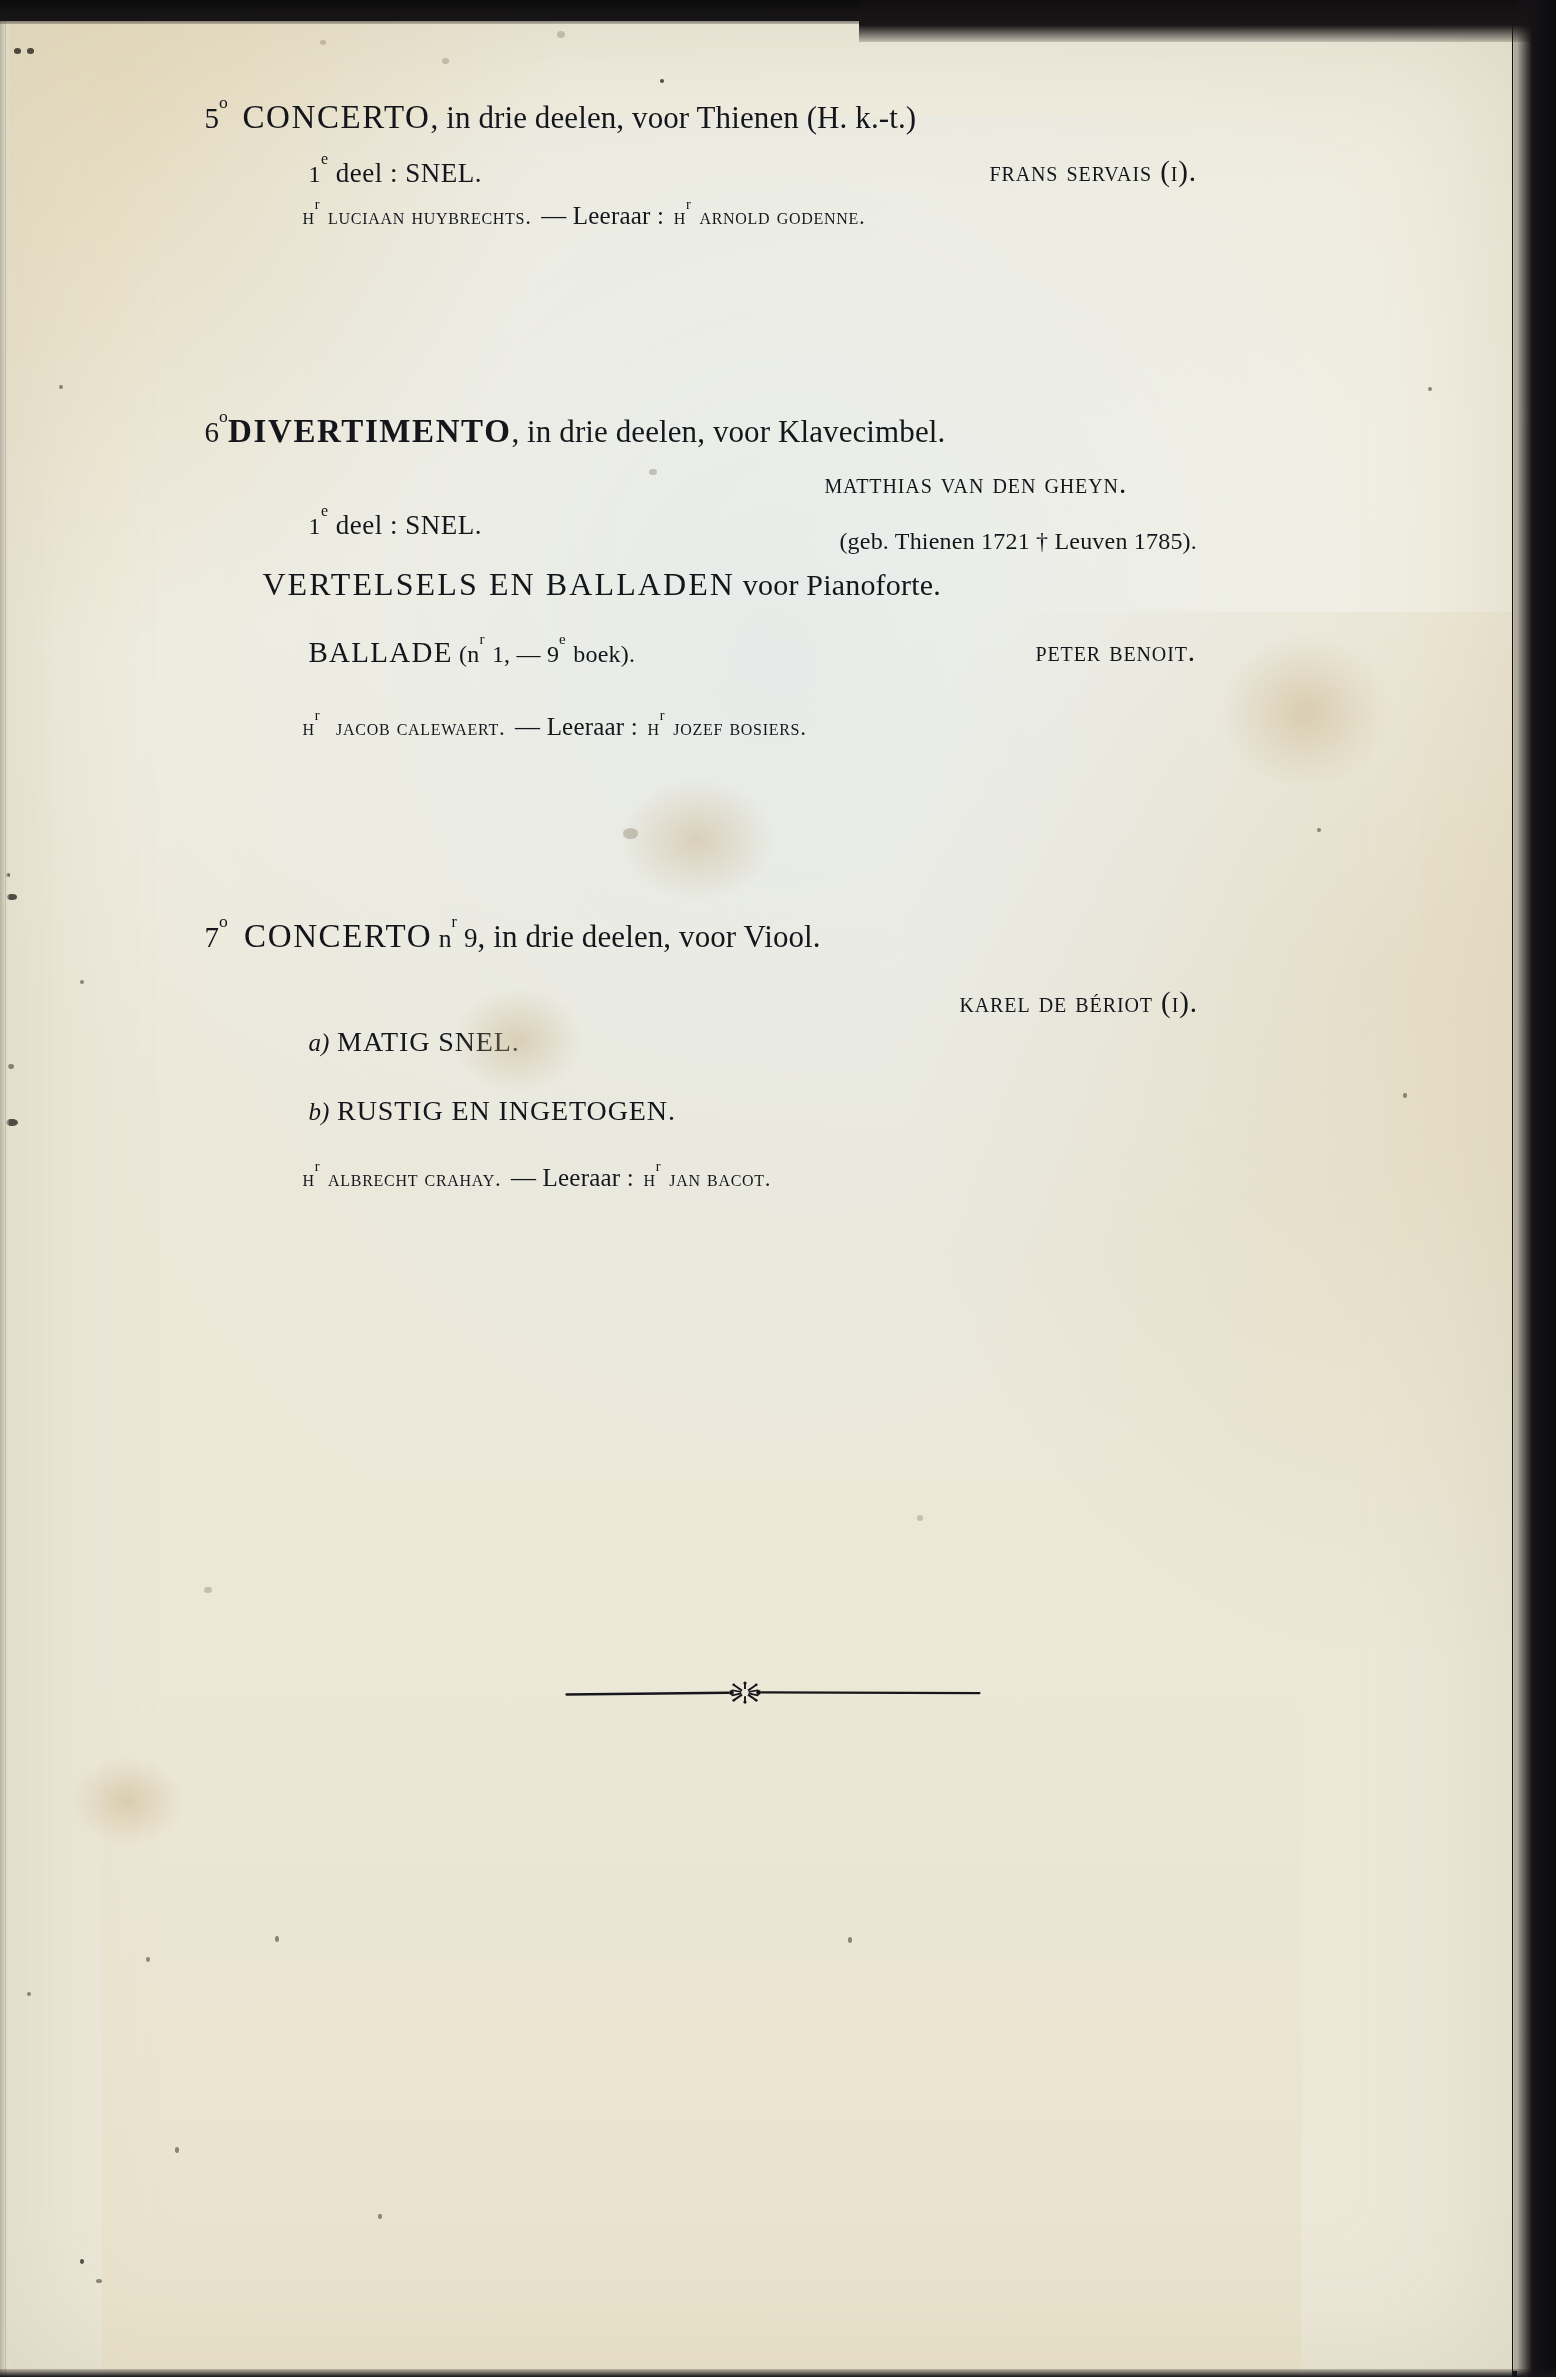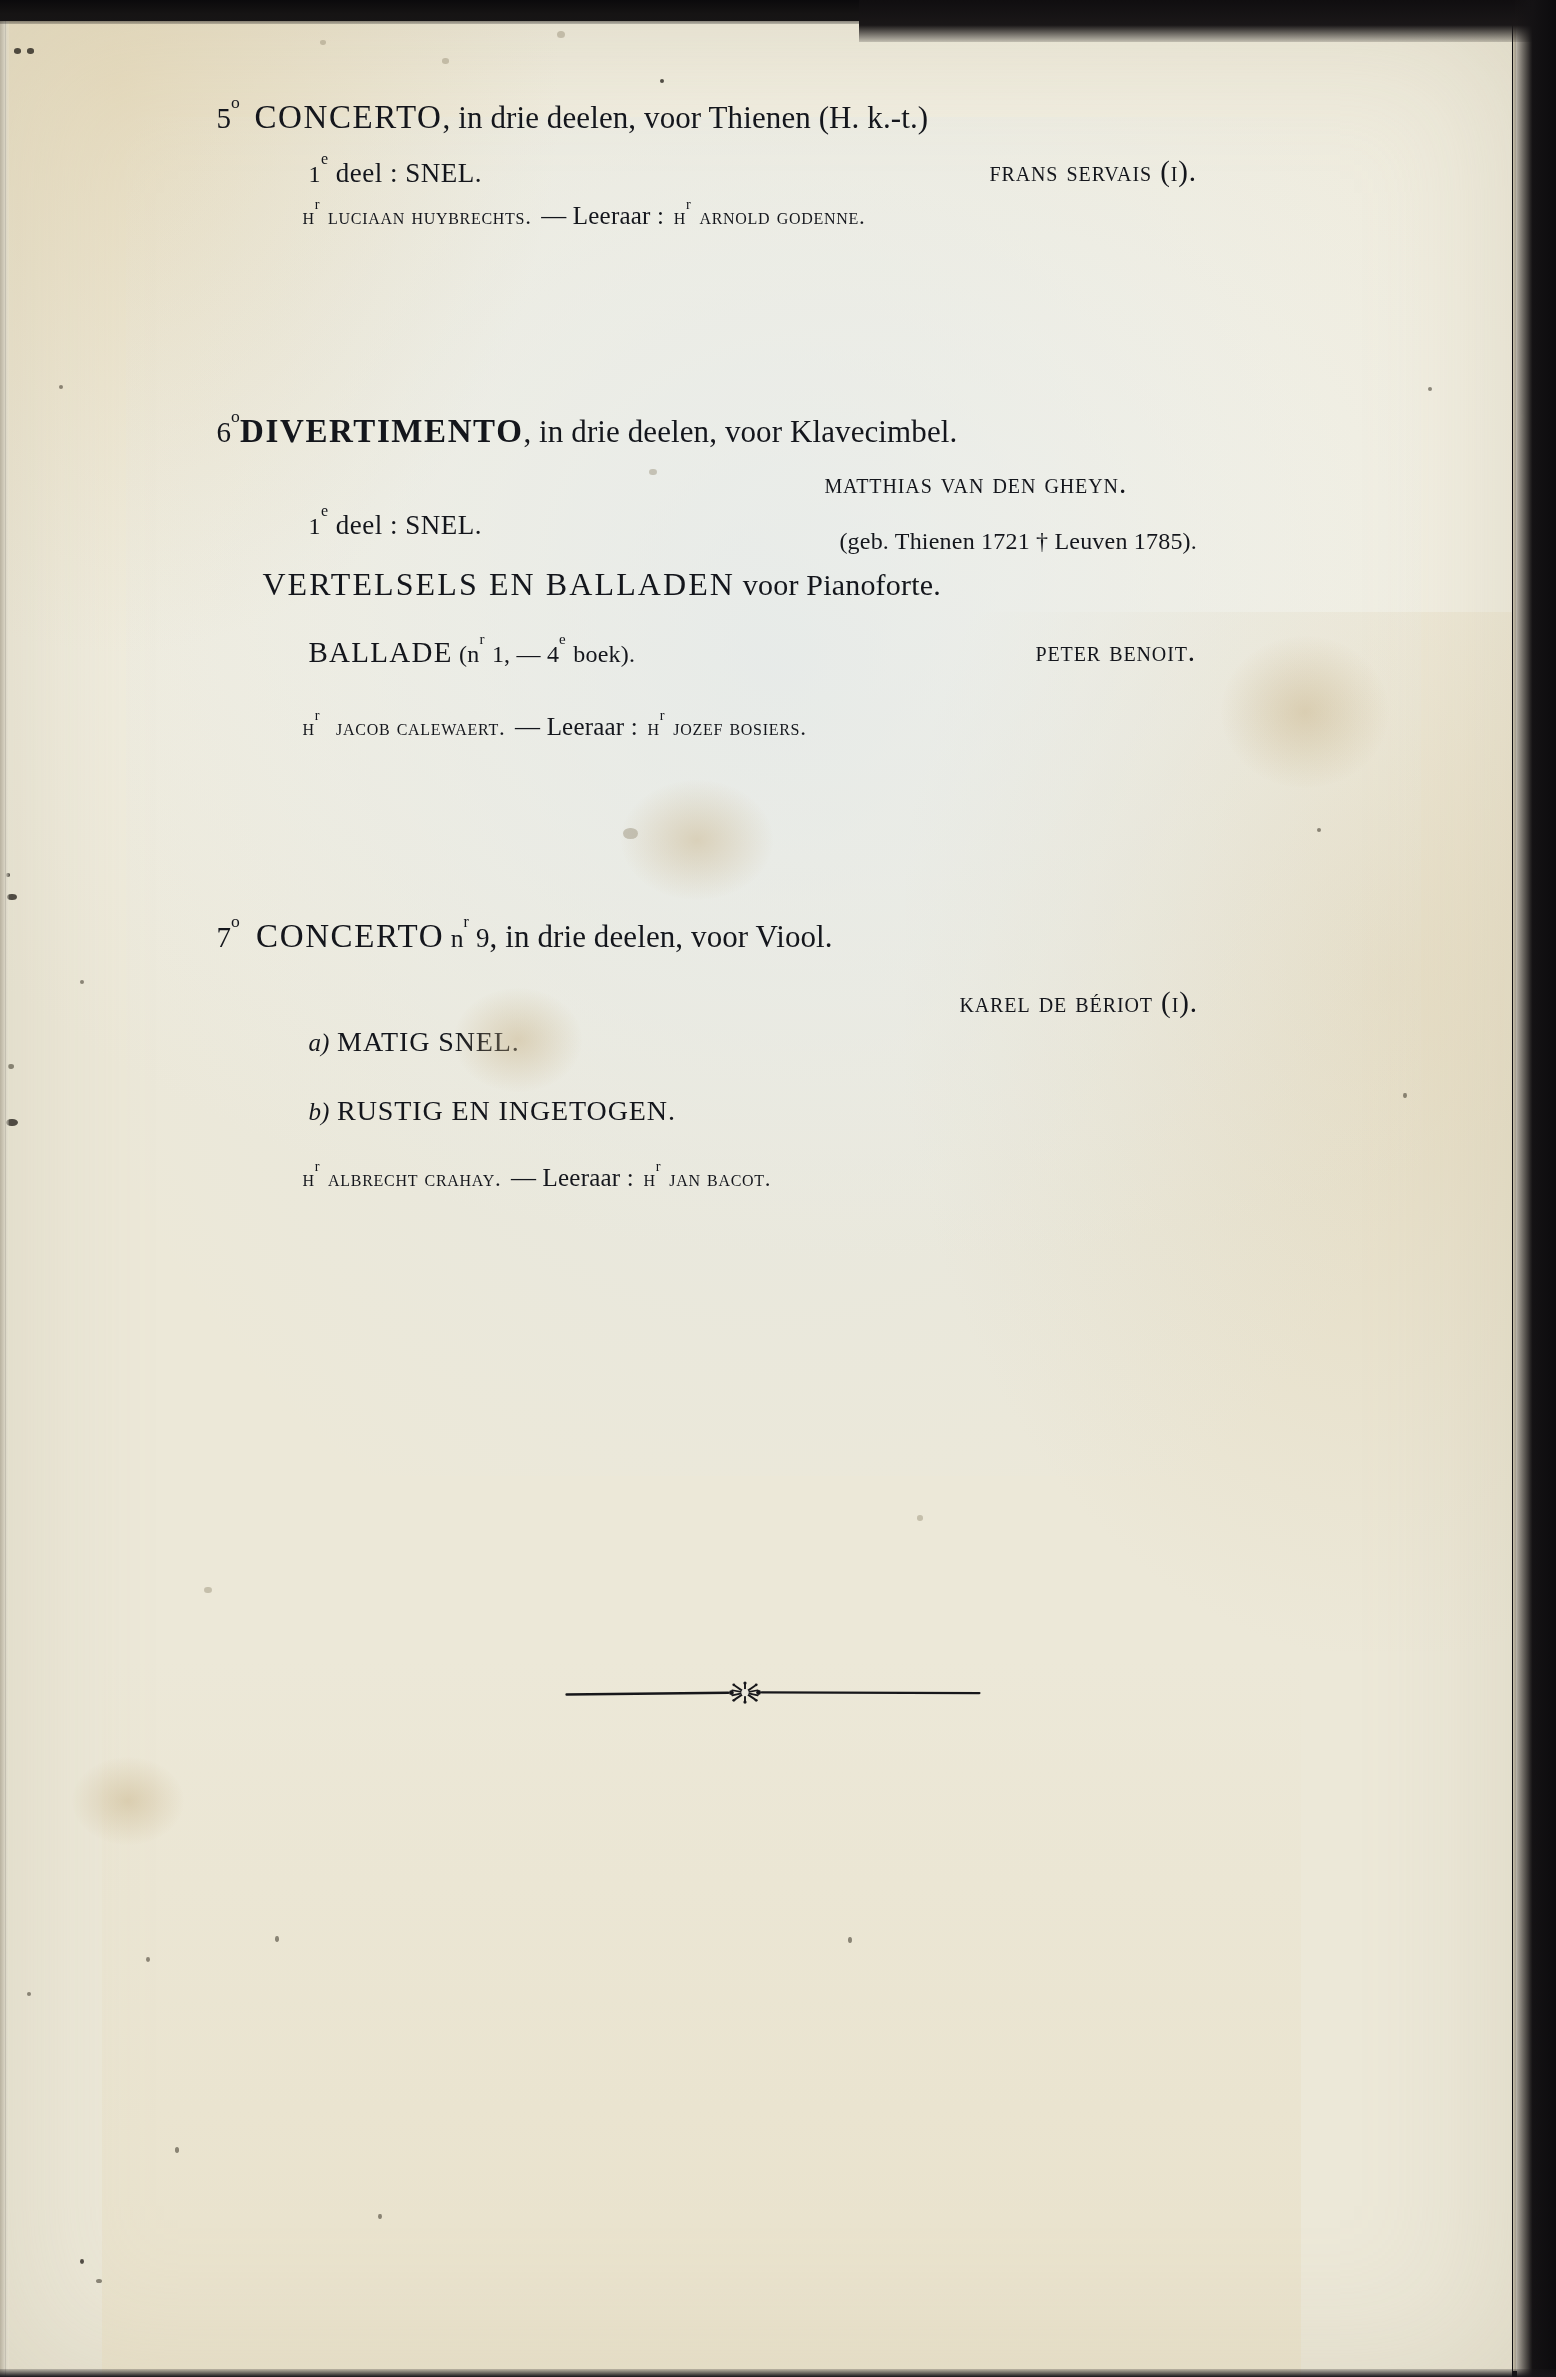--- a/index.html
+++ b/index.html
@@ -120,21 +120,21 @@
 
   .line { position: absolute; white-space: nowrap; }
 
   
   .title-line {
     left: 198px;
     font-size: 33px;
     letter-spacing: 0.2px;
     color: #14161c;
   }
-  .num { font-size: 29px; margin-left: 12px; }
+  .num { font-size: 29px; }
   .num sup { font-size: 17.6px; top: -0.55em; position: relative; }
   .caps-title {
     font-size: 33px;
     letter-spacing: 1.6px;
   }
   .rest { font-size: 31px; letter-spacing: 0.1px; }
 
   
   .mvt-line {
     left: 302px;
@@ -259,21 +259,21 @@
 
         <div class="line dates" style="left:833px; top:491px;margin-top:16px;">
           <span>(geb. Thienen 1721 † Leuven 1785).</span>
         </div>
 
         <div class="line section-line" style="top:545px;">
           <span class="section-caps">VERTELSELS  EN  BALLADEN</span><span class="section-rest"> voor Pianoforte.</span>
         </div>
 
         <div class="line mvt-line" style="top:615px; font-size:29px; letter-spacing:1.3px;">
-          <span>BALLADE</span><span style="font-size:24px; letter-spacing:0.2px;"> (n</span><sup style="font-size:15px;">r</sup><span style="font-size:24px; letter-spacing:0.2px;"> 1, — 4</span><sup style="font-size:15px;">e</sup><span style="font-size:24px; letter-spacing:0.2px;"> boek).</span>
+          <span>BALLADE</span><span style="font-size:24px; letter-spacing:0.2px;"> (n</span><sup style="font-size:15px;">r</sup><span style="font-size:24px; letter-spacing:0.2px;"> 1, — 9</span><sup style="font-size:15px;">e</sup><span style="font-size:24px; letter-spacing:0.2px;"> boek).</span>
         </div>
 
         <div class="line composer" style="left:1029px; top:614px;text-align:center;">
           <span>Peter Benoit.</span>
         </div>
 
         <div class="line performer" style="top:692px;">
           <span>H</span><sup>r</sup><span style="margin-left:16px;">Jacob Calewaert.</span><span class="lower" style="margin-left:9.6px;">— Leeraar :</span><span style="margin-left:9.6px;">H</span><sup>r</sup><span style="margin-left:8px;">Jozef Bosiers.</span>
         </div>
       </div>

